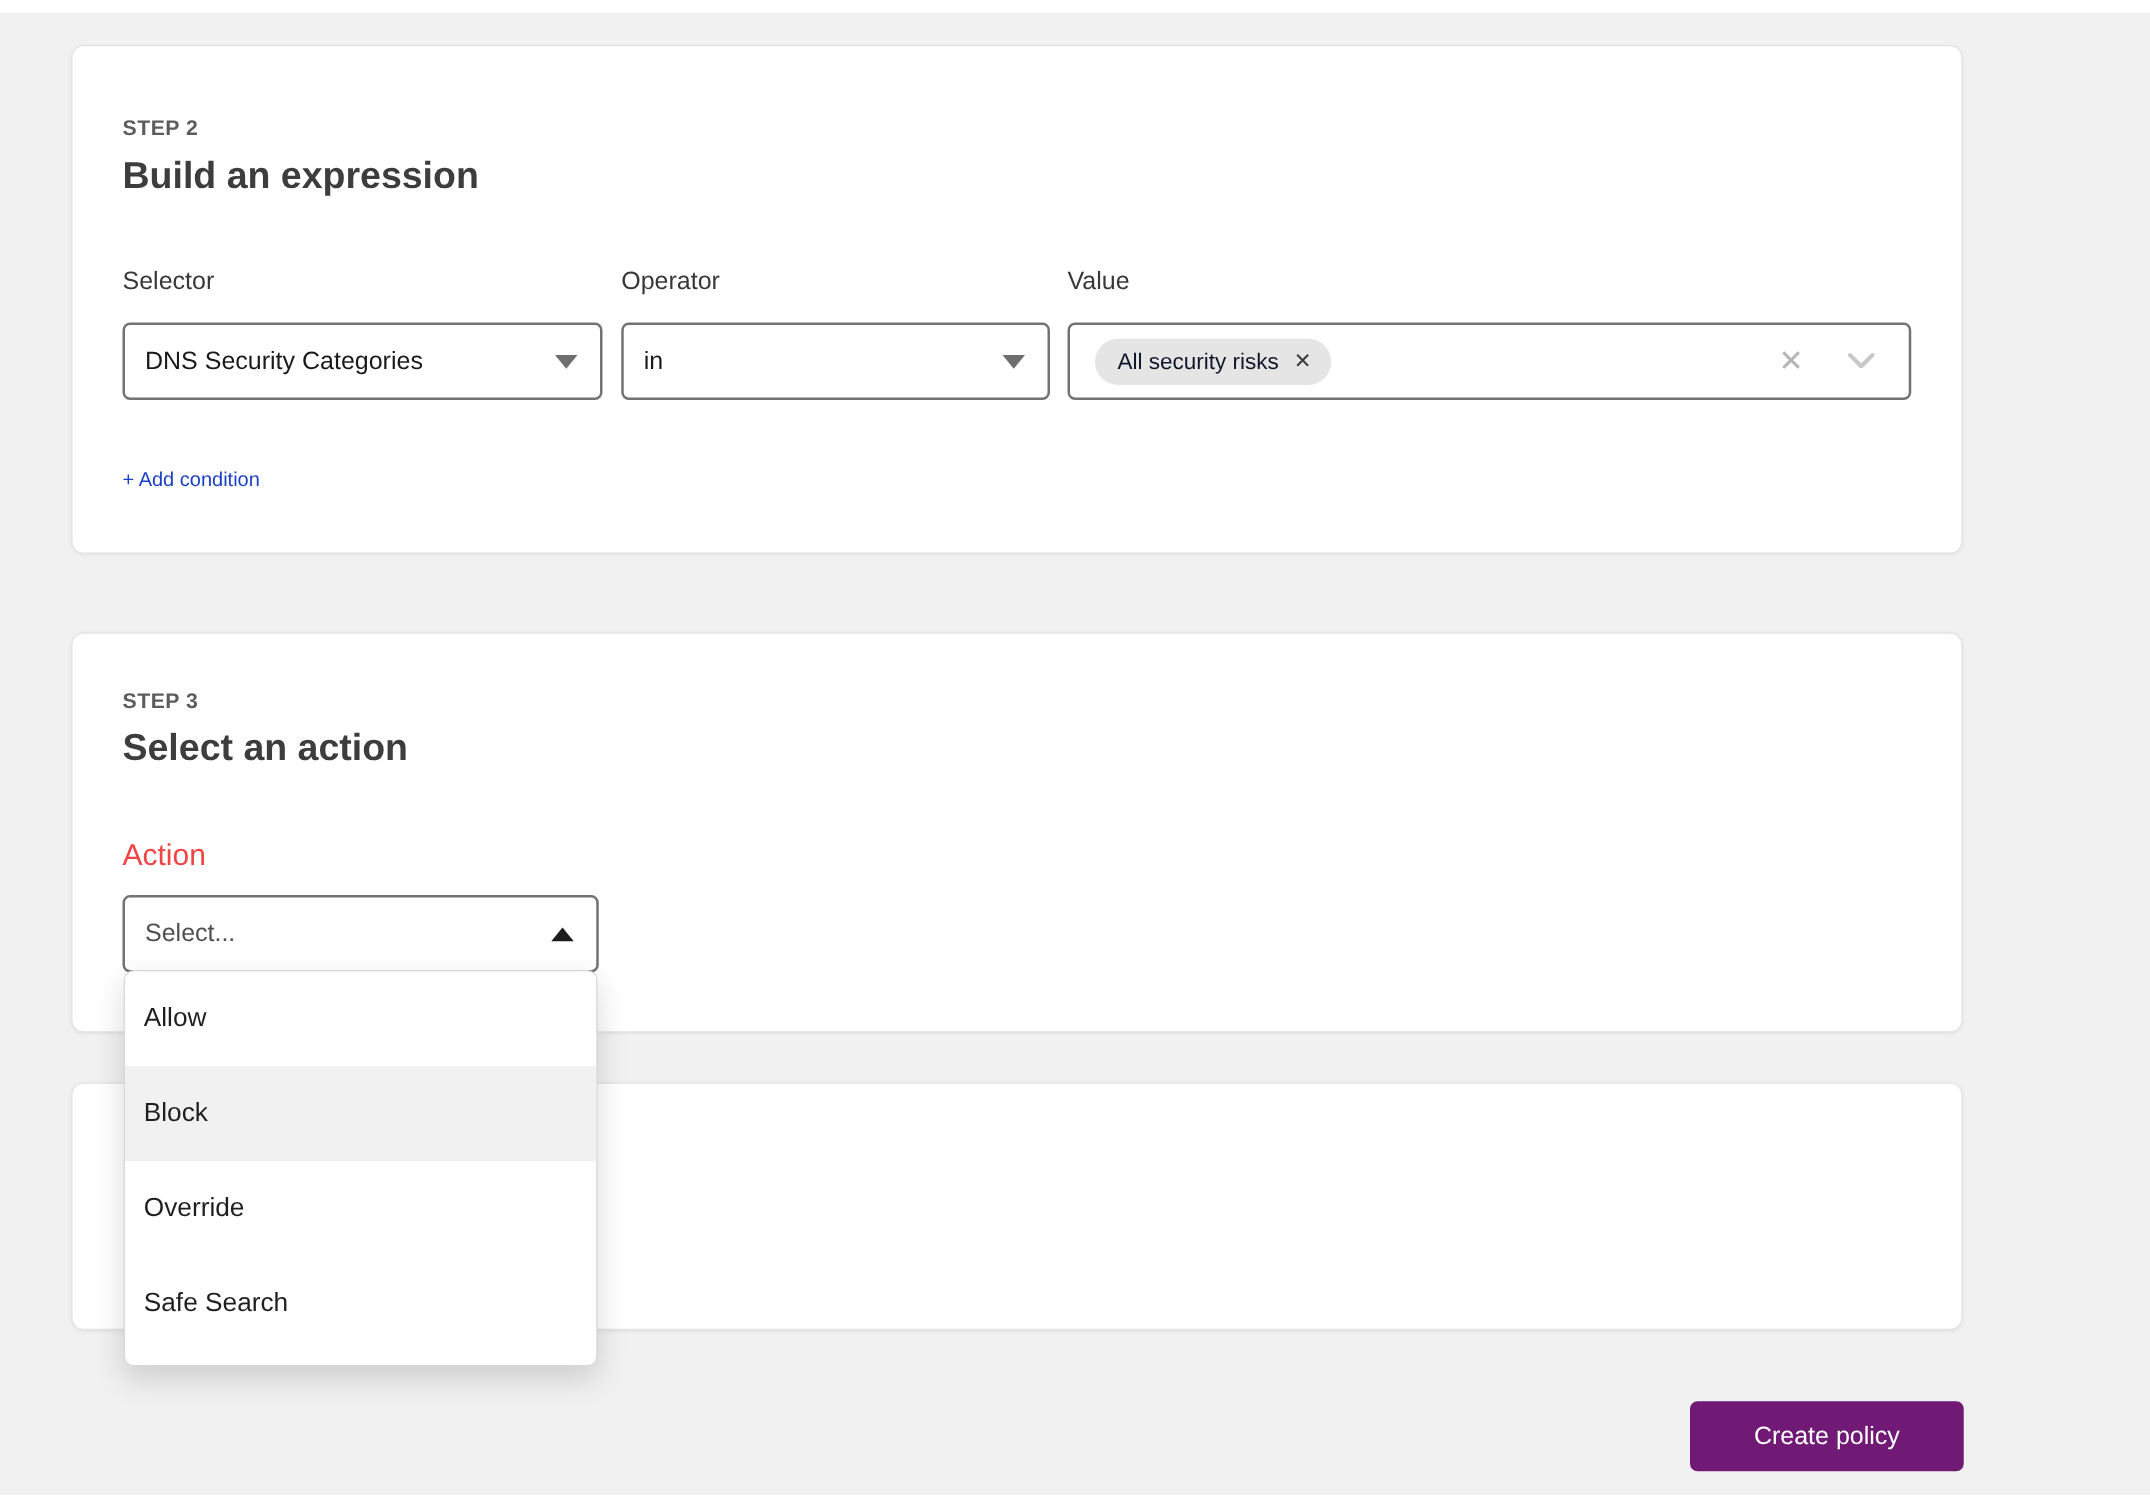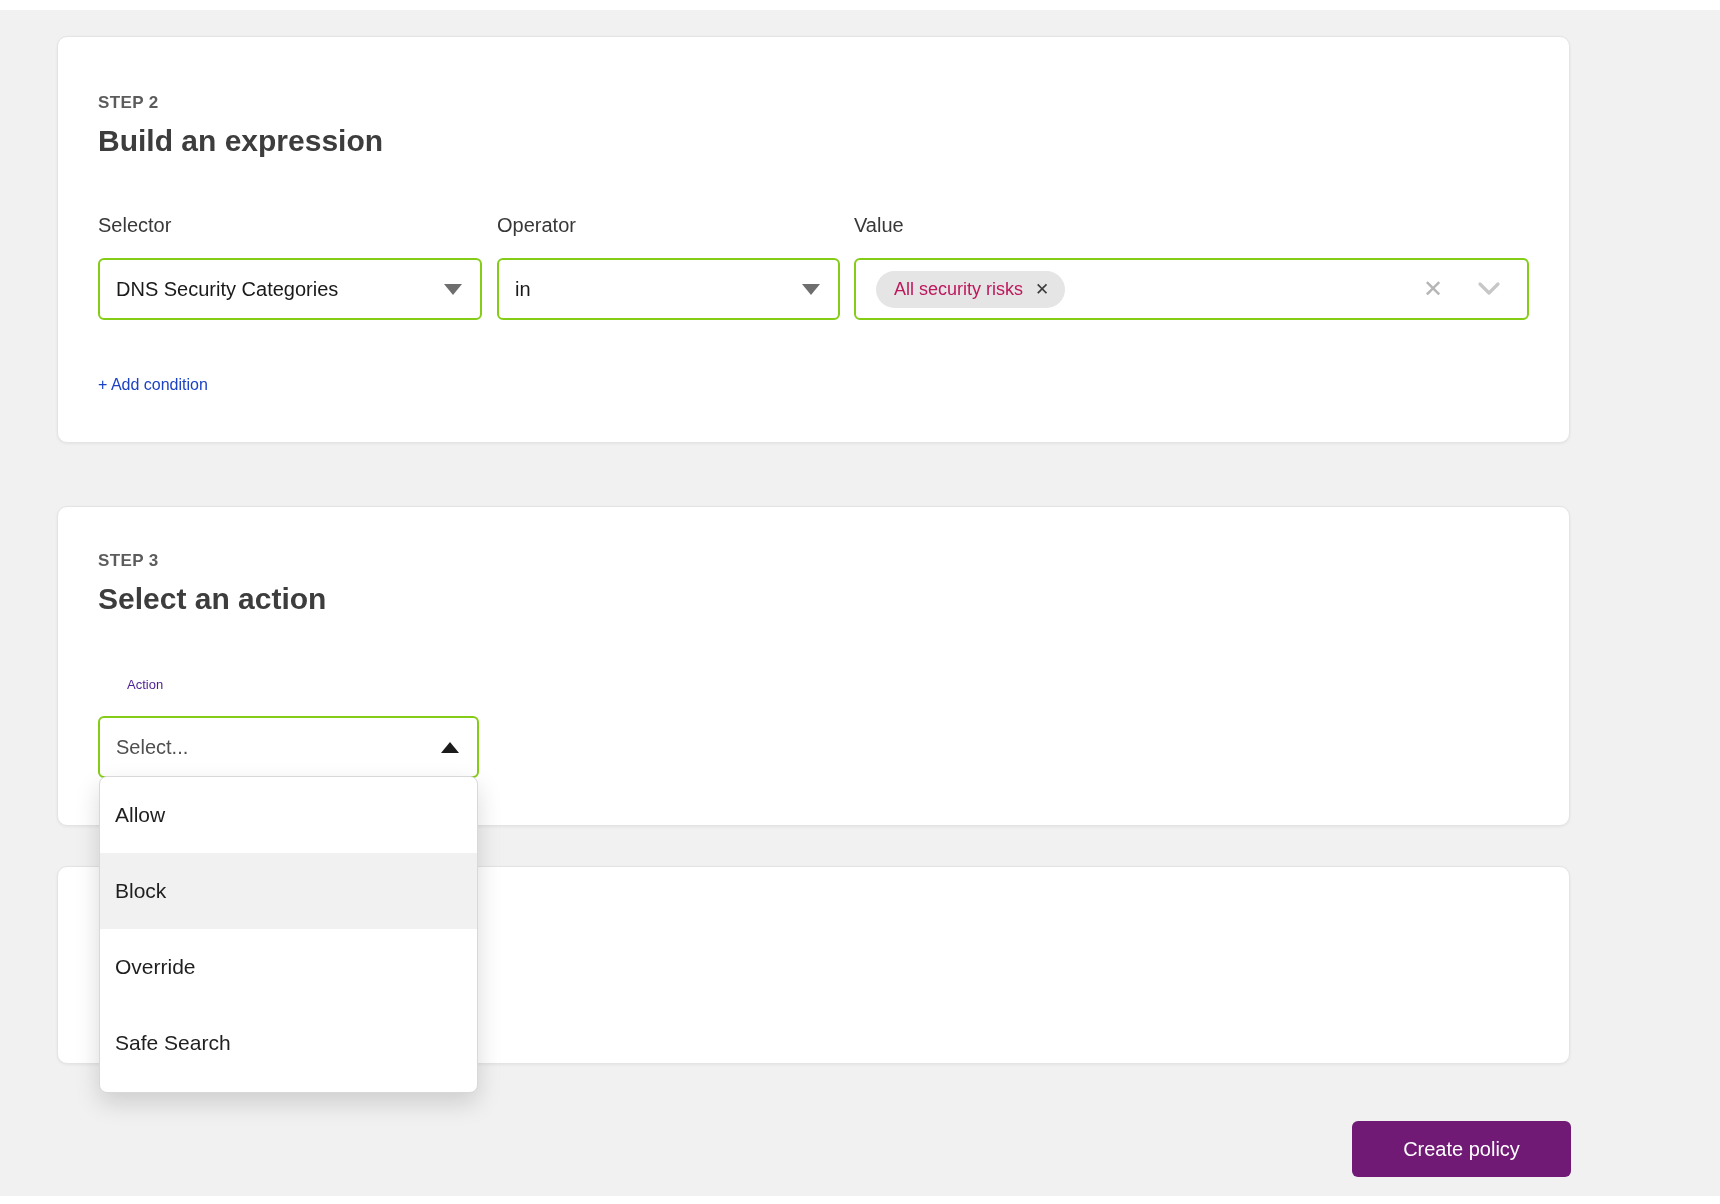--- a/index.html
+++ b/index.html
@@ -54,21 +54,21 @@
   .field-operator { width: 343px; margin-right: 14px; }
   .field-value    { flex: 1; }
   .field-label {
     font-size: 20px;
     line-height: 24px;
     color: #383838;
   }
   .control {
     margin-top: 21px;
     height: 62px;
-    border: 2px solid #84cc16;
+    border: 2px solid #737373;
     border-radius: 6px;
     background: #ffffff;
     display: flex;
     align-items: center;
     padding: 0 18px 0 16px;
     cursor: pointer;
   }
   .control-text {
     font-size: 20px;
     color: #1a1a1a;
@@ -92,21 +92,21 @@
   .multiselect { padding-left: 14px; }
   .tag {
     display: inline-flex;
     align-items: center;
     height: 37px;
     background: #e5e5e5;
     border-radius: 19px;
     padding: 0 16px 0 18px;
     margin-left: 6px;
   }
-  .tag-text { font-size: 18px; color: #be185d; }
+  .tag-text { font-size: 18px; color: #0f172a; }
   .tag-remove {
     margin-left: 12px;
     font-size: 17px;
     font-weight: 700;
     color: #3d3d3d;
     cursor: pointer;
   }
   .ms-spacer { flex: 1; }
   .clear-x {
     font-size: 24px;
@@ -121,24 +121,23 @@
     display: inline-block;
     margin-top: 56px;
     font-size: 16px;
     color: #1b41c7;
     cursor: pointer;
     text-decoration: none;
   }
 
   .action-label {
     margin-top: 56px;
-    font-size: 13px;
+    font-size: 24px;
     line-height: 24px;
-    color: #4c1d95;
-    margin-left: 29px;
+    color: #ef4444;
   }
   .action-select {
     width: 381px;
     margin-top: 19px;
   }
   .placeholder-text { color: #4f4f4f; }
 
   .dropdown-menu {
     position: absolute;
     left: 99px;

